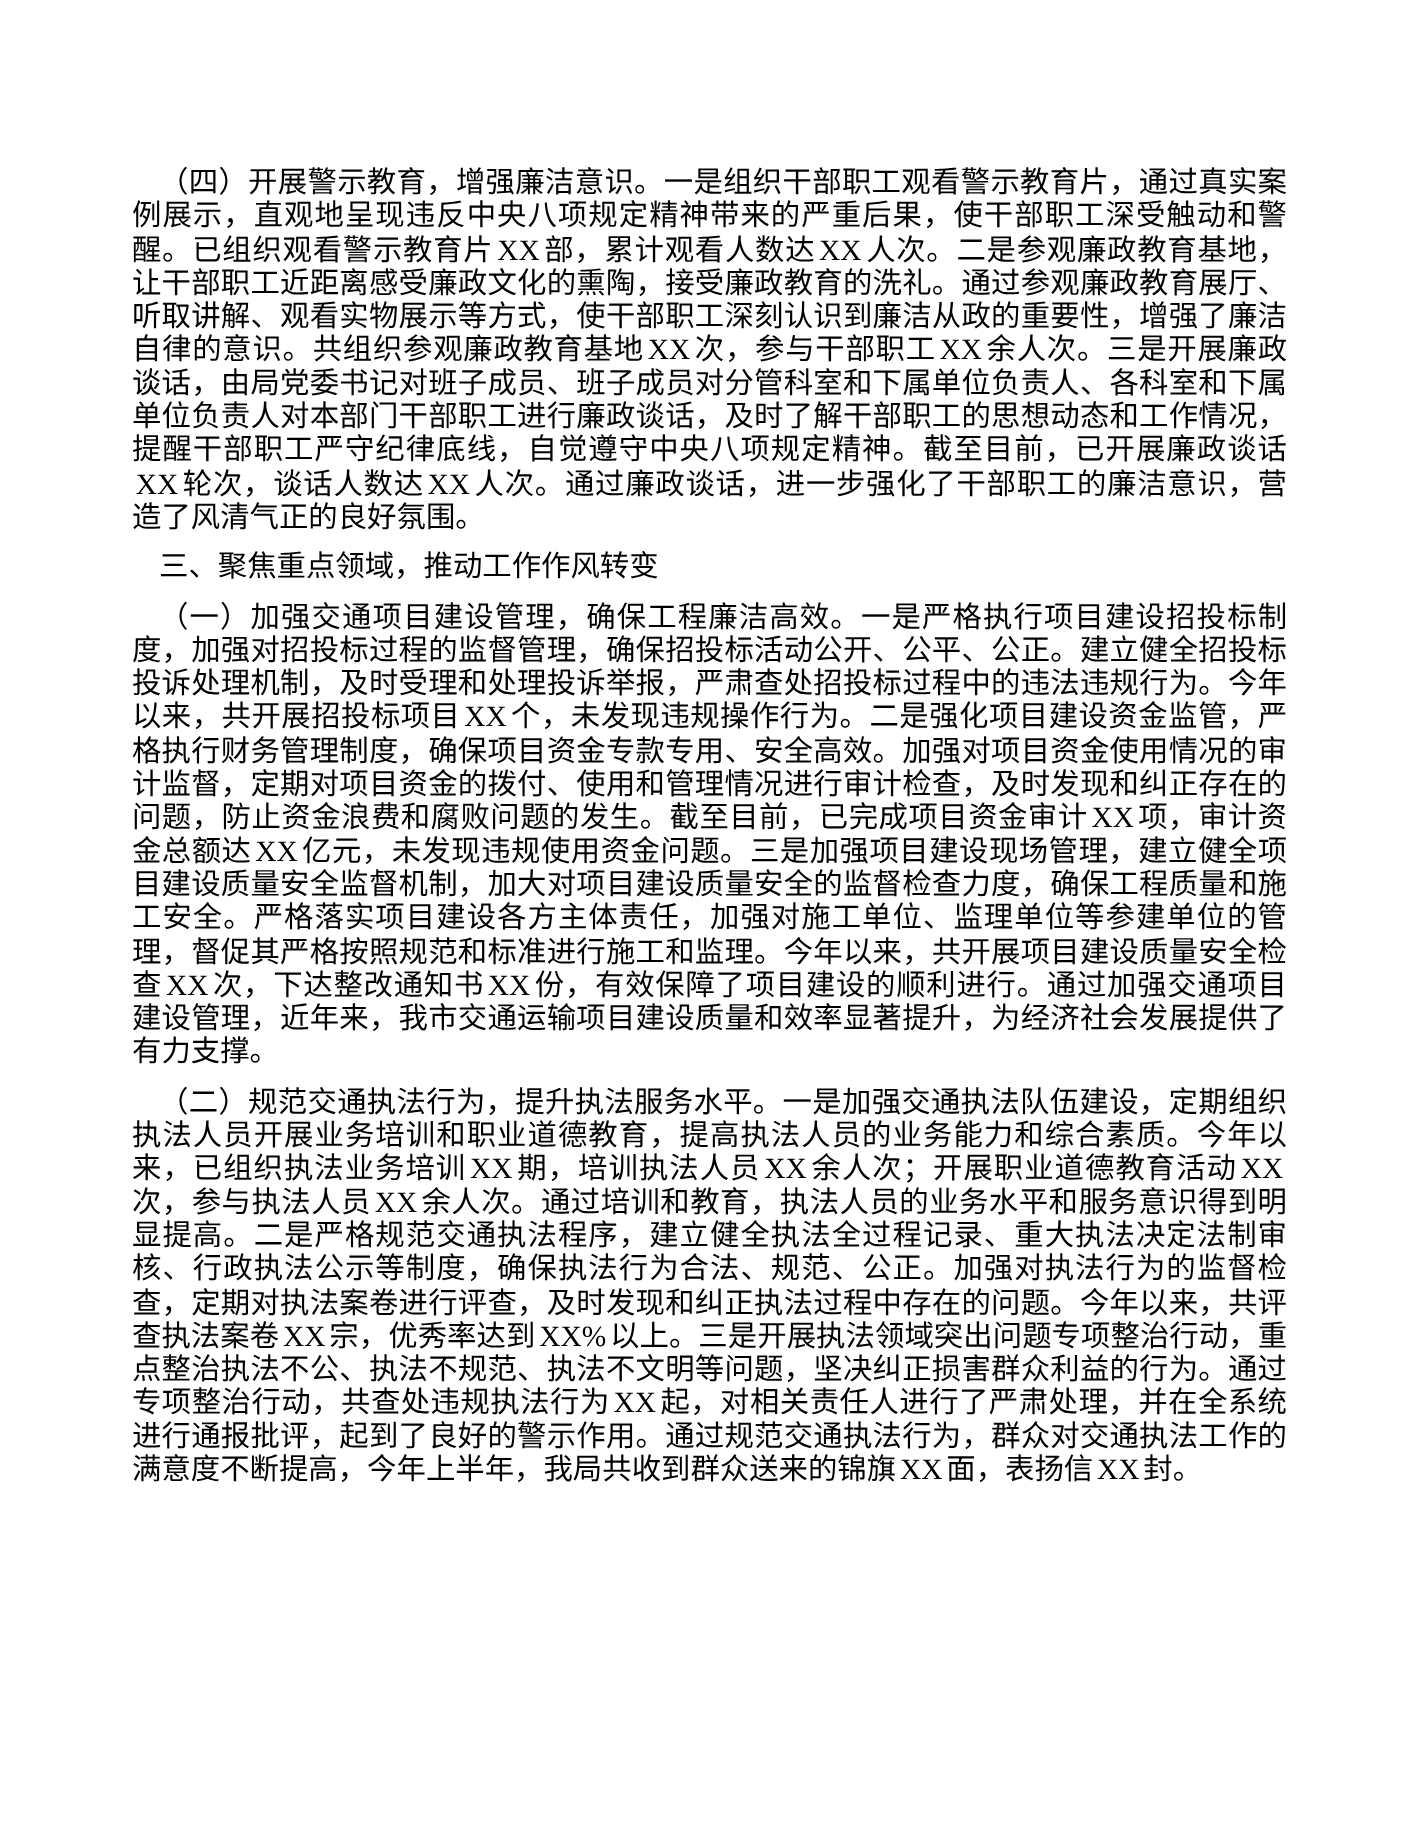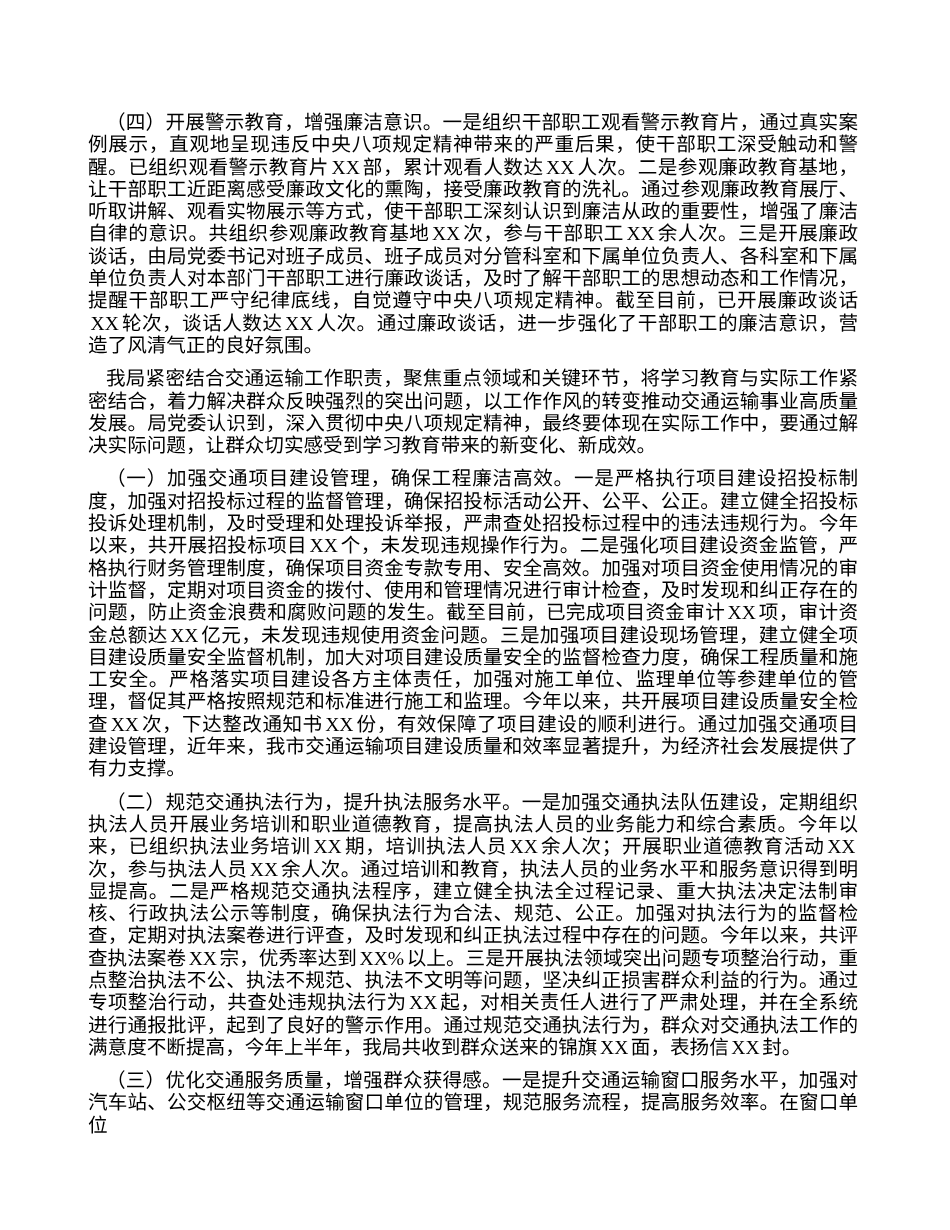--- a/index.html
+++ b/index.html
@@ -39,18 +39,17 @@
   .lat {
     margin: 1px 0.13em;
   }
 </style>
 </head>
 <body>
 
 <main>
   <article class="doc-body">
       <p><span>（四）开展警示教育，增强廉洁意识。</span><span class="run-bold">一是</span><span>组织干部职工观看警示教育片，通过真实案例展示，直观地呈现违反中央八项规定精神带来的严重后果，使干部职工深受触动和警醒。已组织观看警示教育片<span class="lat">XX</span>部，累计观看人数达<span class="lat">XX</span>人次。</span><span class="run-bold">二是</span><span>参观廉政教育基地，让干部职工近距离感受廉政文化的熏陶，接受廉政教育的洗礼。通过参观廉政教育展厅、听取讲解、观看实物展示等方式，使干部职工深刻认识到廉洁从政的重要性，增强了廉洁自律的意识。共组织参观廉政教育基地<span class="lat">XX</span>次，参与干部职工<span class="lat">XX</span>余人次。</span><span class="run-bold">三是</span><span>开展廉政谈话，由局党委书记对班子成员、班子成员对分管科室和下属单位负责人、各科室和下属单位负责人对本部门干部职工进行廉政谈话，及时了解干部职工的思想动态和工作情况，提醒干部职工严守纪律底线，自觉遵守中央八项规定精神。截至目前，已开展廉政谈话<span class="lat">XX</span>轮次，谈话人数达<span class="lat">XX</span>人次。通过廉政谈话，进一步强化了干部职工的廉洁意识，营造了风清气正的良好氛围。</span></p>
-      <p><span>我局紧密结合交通运输工作职责，聚焦重点领域和关键环节，将学习教育与实际工作紧密结合，着力解决群众反映强烈的突出问题，以工作作风的转变推动交通运输事业高质量发展。局党委认识到，深入贯彻中央八项规定精神，最终要体现在实际工作中，要通过解决实际问题，让群众切实感受到学习教育带来的新变化、新成效。</span></p>
+      <h2><span>三、聚焦重点领域，推动工作作风转变</span></h2>
       <p><span>（一）加强交通项目建设管理，确保工程廉洁高效。</span><span class="run-bold">一是</span><span>严格执行项目建设招投标制度，加强对招投标过程的监督管理，确保招投标活动公开、公平、公正。建立健全招投标投诉处理机制，及时受理和处理投诉举报，严肃查处招投标过程中的违法违规行为。今年以来，共开展招投标项目<span class="lat">XX</span>个，未发现违规操作行为。</span><span class="run-bold">二是</span><span>强化项目建设资金监管，严格执行财务管理制度，确保项目资金专款专用、安全高效。加强对项目资金使用情况的审计监督，定期对项目资金的拨付、使用和管理情况进行审计检查，及时发现和纠正存在的问题，防止资金浪费和腐败问题的发生。截至目前，已完成项目资金审计<span class="lat">XX</span>项，审计资金总额达<span class="lat">XX</span>亿元，未发现违规使用资金问题。</span><span class="run-bold">三是</span><span>加强项目建设现场管理，建立健全项目建设质量安全监督机制，加大对项目建设质量安全的监督检查力度，确保工程质量和施工安全。严格落实项目建设各方主体责任，加强对施工单位、监理单位等参建单位的管理，督促其严格按照规范和标准进行施工和监理。今年以来，共开展项目建设质量安全检查<span class="lat">XX</span>次，下达整改通知书<span class="lat">XX</span>份，有效保障了项目建设的顺利进行。通过加强交通项目建设管理，近年来，我市交通运输项目建设质量和效率显著提升，为经济社会发展提供了有力支撑。</span></p>
       <p><span>（二）规范交通执法行为，提升执法服务水平。</span><span class="run-bold">一是</span><span>加强交通执法队伍建设，定期组织执法人员开展业务培训和职业道德教育，提高执法人员的业务能力和综合素质。今年以来，已组织执法业务培训<span class="lat">XX</span>期，培训执法人员<span class="lat">XX</span>余人次；开展职业道德教育活动<span class="lat">XX</span>次，参与执法人员<span class="lat">XX</span>余人次。通过培训和教育，执法人员的业务水平和服务意识得到明显提高。</span><span class="run-bold">二是</span><span>严格规范交通执法程序，建立健全执法全过程记录、重大执法决定法制审核、行政执法公示等制度，确保执法行为合法、规范、公正。加强对执法行为的监督检查，定期对执法案卷进行评查，及时发现和纠正执法过程中存在的问题。今年以来，共评查执法案卷<span class="lat">XX</span>宗，优秀率达到<span class="lat">XX%</span>以上。</span><span class="run-bold">三是</span><span>开展执法领域突出问题专项整治行动，重点整治执法不公、执法不规范、执法不文明等问题，坚决纠正损害群众利益的行为。通过专项整治行动，共查处违规执法行为<span class="lat">XX</span>起，对相关责任人进行了严肃处理，并在全系统进行通报批评，起到了良好的警示作用。通过规范交通执法行为，群众对交通执法工作的满意度不断提高，今年上半年，我局共收到群众送来的锦旗<span class="lat">XX</span>面，表扬信<span class="lat">XX</span>封。</span></p>
-      <p><span>（三）优化交通服务质量，增强群众获得感。</span><span class="run-bold">一是</span><span>提升交通运输窗口服务水平，加强对汽车站、公交枢纽等交通运输窗口单位的管理，规范服务流程，提高服务效率。在窗口单位</span></p>
     </article>
 </main>
 
 </body></html>

